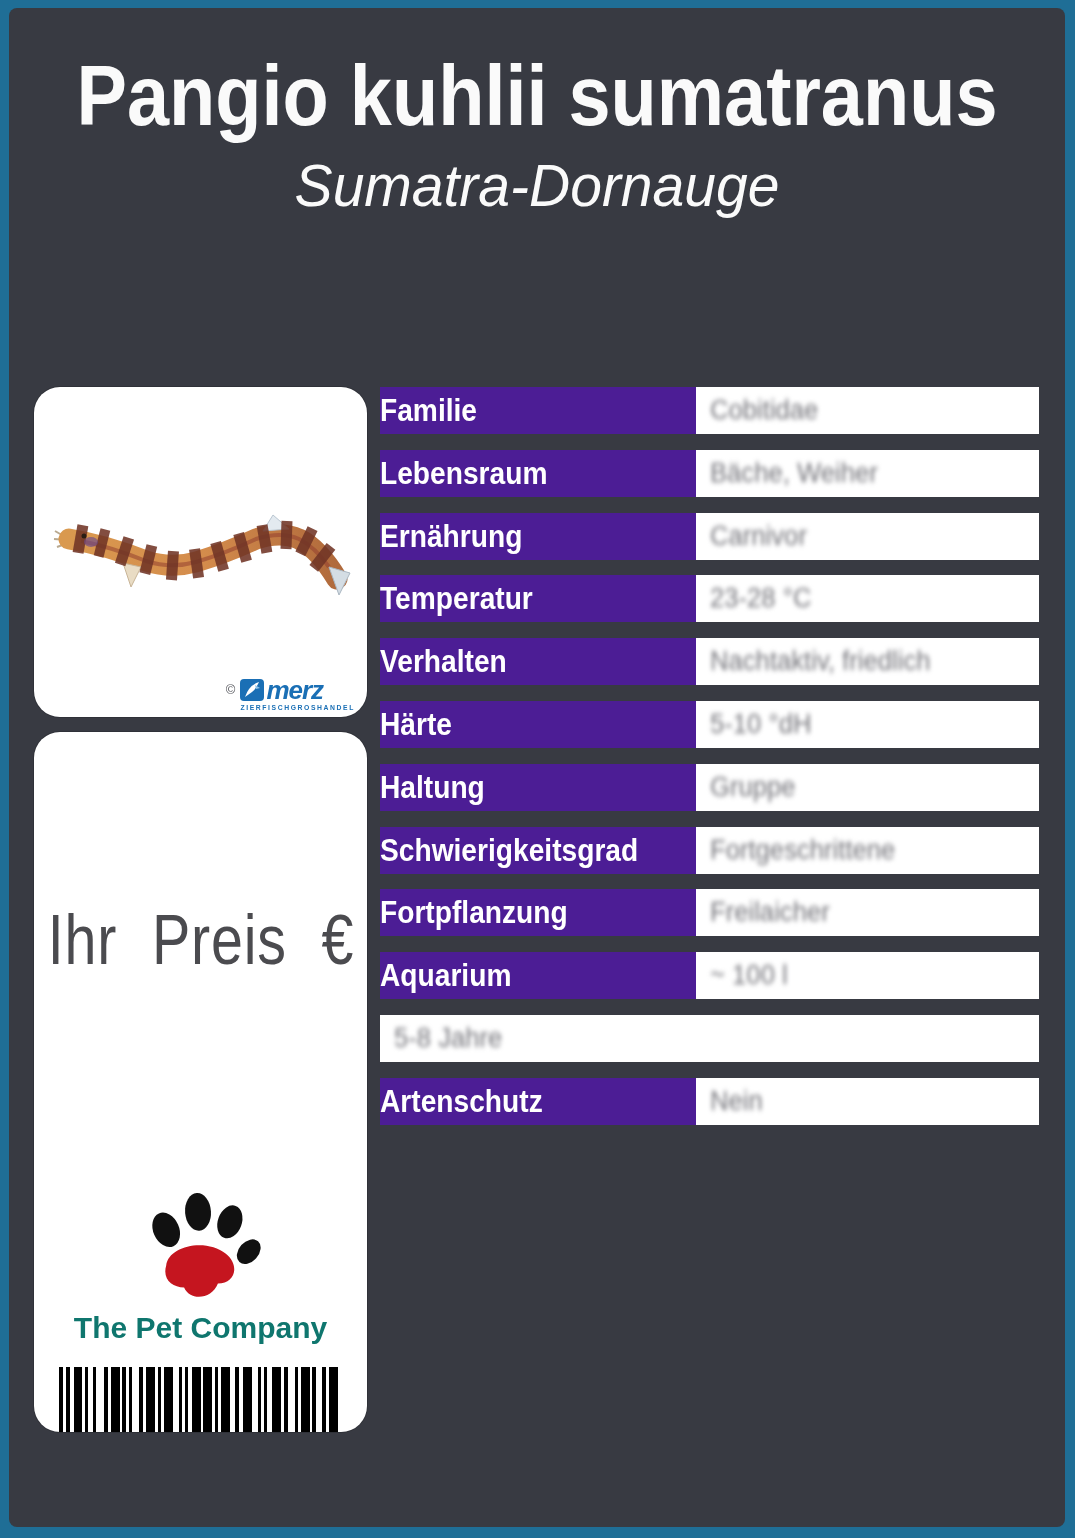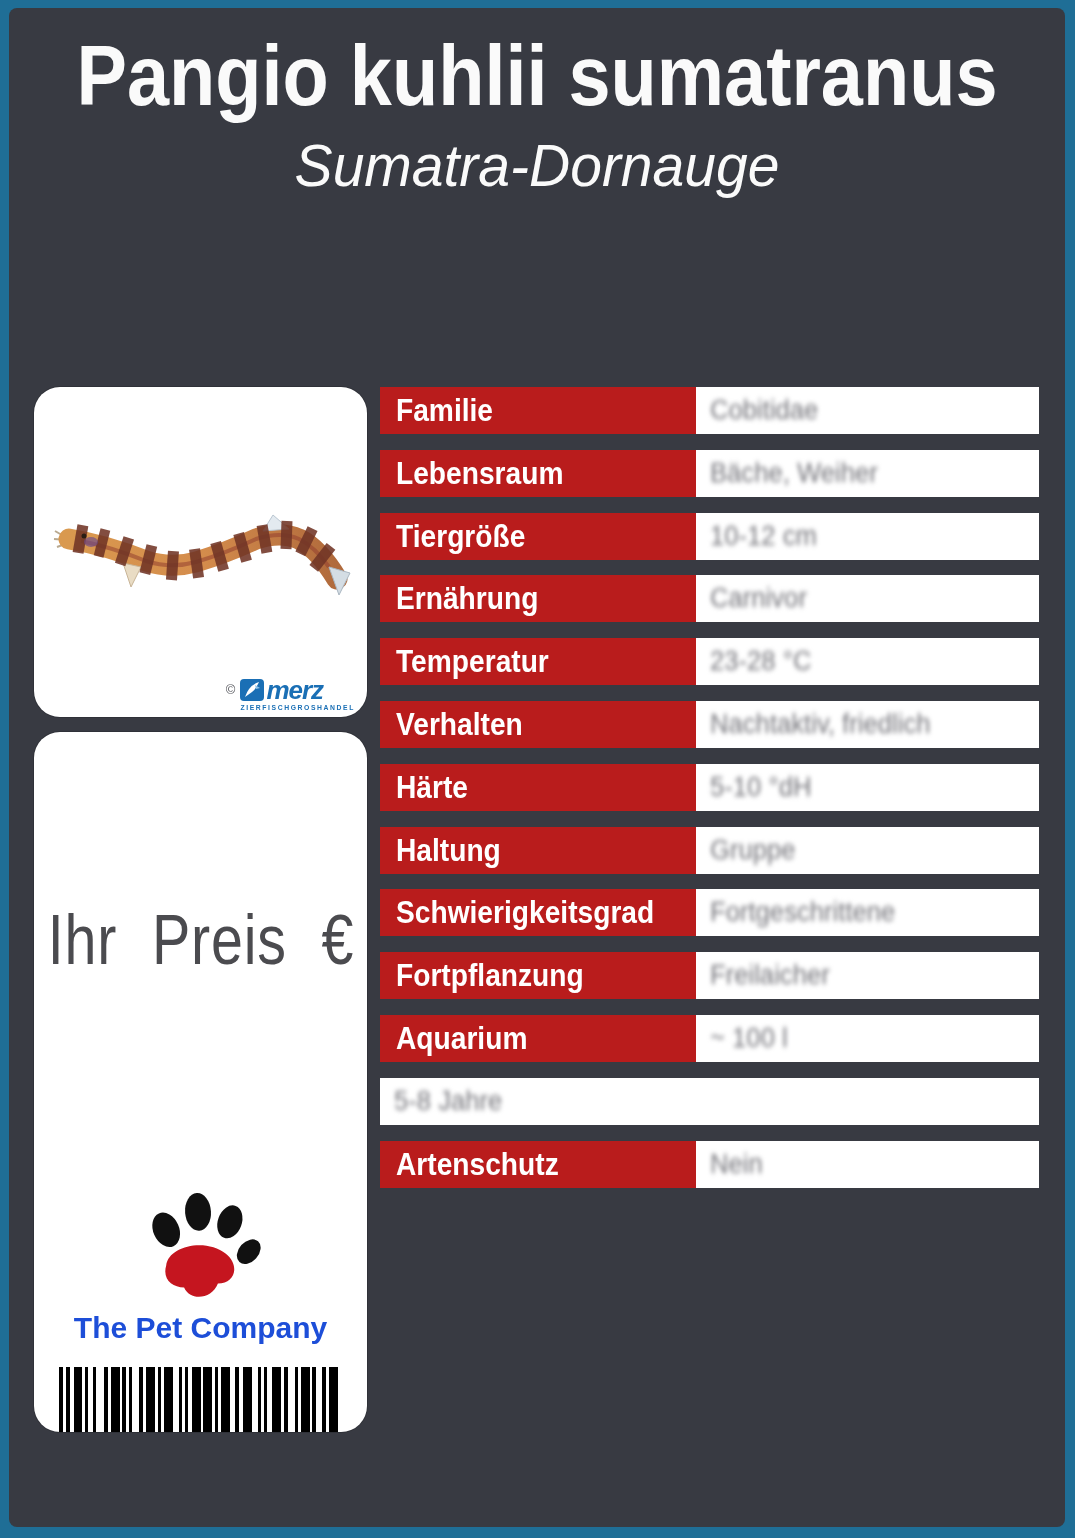--- a/index.html
+++ b/index.html
@@ -6,21 +6,21 @@
   body { font-family:"Liberation Sans", sans-serif; }
   .canvas {
     position:relative; width:1075px; height:1538px;
     background:#1f6e96; overflow:hidden;
   }
   .panel {
     position:absolute; top:8px; left:9px; right:10px; bottom:11px;
     background:#383a42; border-radius:8px;
   }
   
-  .header { text-align:center; padding-top:20px; }
+  .header { text-align:center; padding-top:40px; }
   .title {
     color:#fafafa; font-weight:bold; font-size:86px; line-height:1.1;
     transform:scaleX(0.88); transform-origin:50% 50%; white-space:nowrap;
   }
   .subtitle {
     color:#fafafa; font-style:italic; font-weight:normal; font-size:60px;
     margin-top:8px; transform:scaleX(0.95); transform-origin:50% 50%;
   }
   
   .content { position:absolute; top:379px; left:25px; right:26px; display:flex; }
@@ -48,32 +48,32 @@
     position:relative; margin-top:15px; height:700px; background:#ffffff;
     border-radius:26px; box-shadow:0 0 0 1px rgba(0,0,0,0.15);
     display:flex; flex-direction:column; align-items:center;
   }
   .price {
     margin-top:168px; color:#4b4b4f; font-size:70px; white-space:nowrap;
     word-spacing:22px; letter-spacing:1px;
     transform:scaleX(0.82); transform-origin:50% 50%;
   }
   .paw { margin-top:208px; }
-  .company { margin-top:2px; color:#1d4ed8; font-weight:bold; font-size:30px; }
+  .company { margin-top:2px; color:#0f766e; font-weight:bold; font-size:30px; }
   .barcode {
     margin-top:22px; height:65px; width:284px;
     display:flex; align-items:stretch;
   }
   .barcode .bar { background:#000; height:100%; }
   
   .spec-table { flex:1; margin-left:13px; }
   .row { display:flex; height:47px; margin-bottom:15.8px; }
   .lbl {
-    width:316px; flex:0 0 316px; background:#b91c1c; color:#ffffff;
-    line-height:47px; padding-left:16px; overflow:hidden; white-space:nowrap;
+    width:316px; flex:0 0 316px; background:#4c1d95; color:#ffffff;
+    line-height:47px; padding-left:0; overflow:hidden; white-space:nowrap;
   }
   .lbl span {
     display:inline-block; font-weight:bold; font-size:32px;
     transform:scaleX(0.88); transform-origin:0 50%;
   }
   .val {
     flex:1; background:#ffffff; line-height:47px; padding-left:14px;
     overflow:hidden; white-space:nowrap;
   }
   .val span {
@@ -204,24 +204,20 @@
       <div class="spec-table">
           <div class="row">
             <div class="lbl"><span>Familie</span></div>
             <div class="val"><span>Cobitidae</span></div>
           </div>
           <div class="row">
             <div class="lbl"><span>Lebensraum</span></div>
             <div class="val"><span>Bäche, Weiher</span></div>
           </div>
           <div class="row">
-            <div class="lbl"><span>Tiergröße</span></div>
-            <div class="val"><span>10-12 cm</span></div>
-          </div>
-          <div class="row">
             <div class="lbl"><span>Ernährung</span></div>
             <div class="val"><span>Carnivor</span></div>
           </div>
           <div class="row">
             <div class="lbl"><span>Temperatur</span></div>
             <div class="val"><span>23-28 °C</span></div>
           </div>
           <div class="row">
             <div class="lbl"><span>Verhalten</span></div>
             <div class="val"><span>Nachtaktiv, friedlich</span></div>

